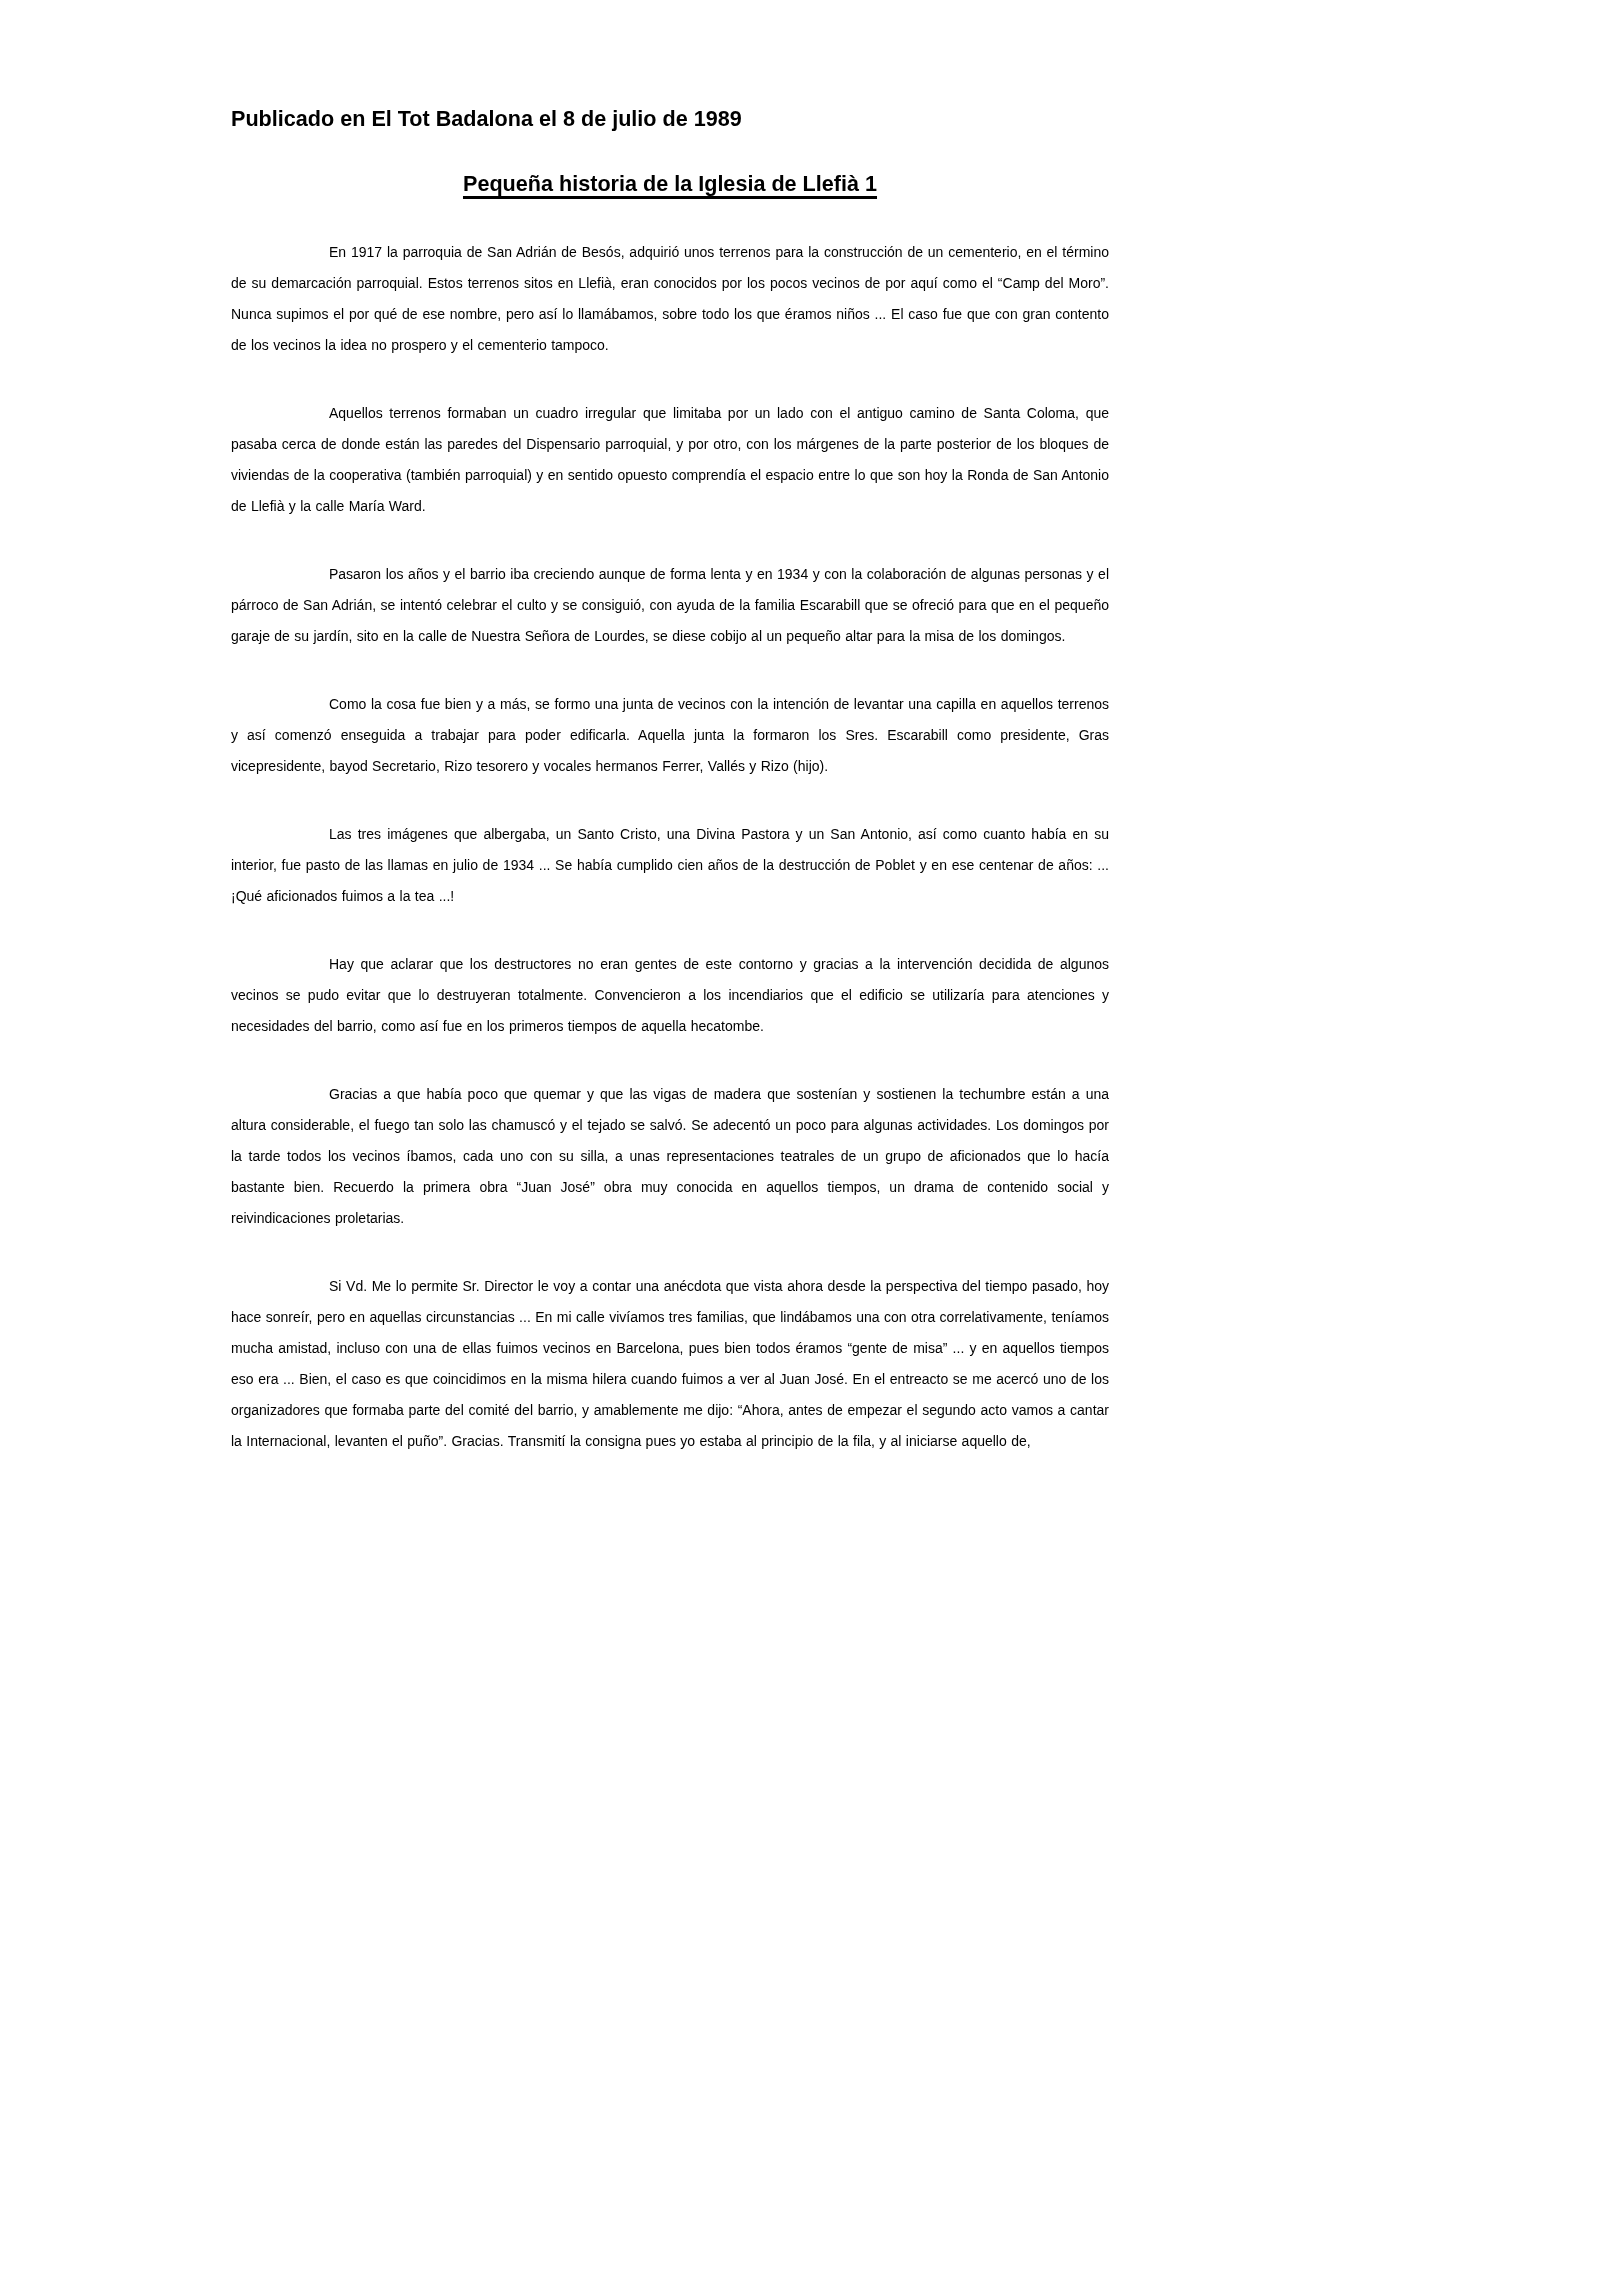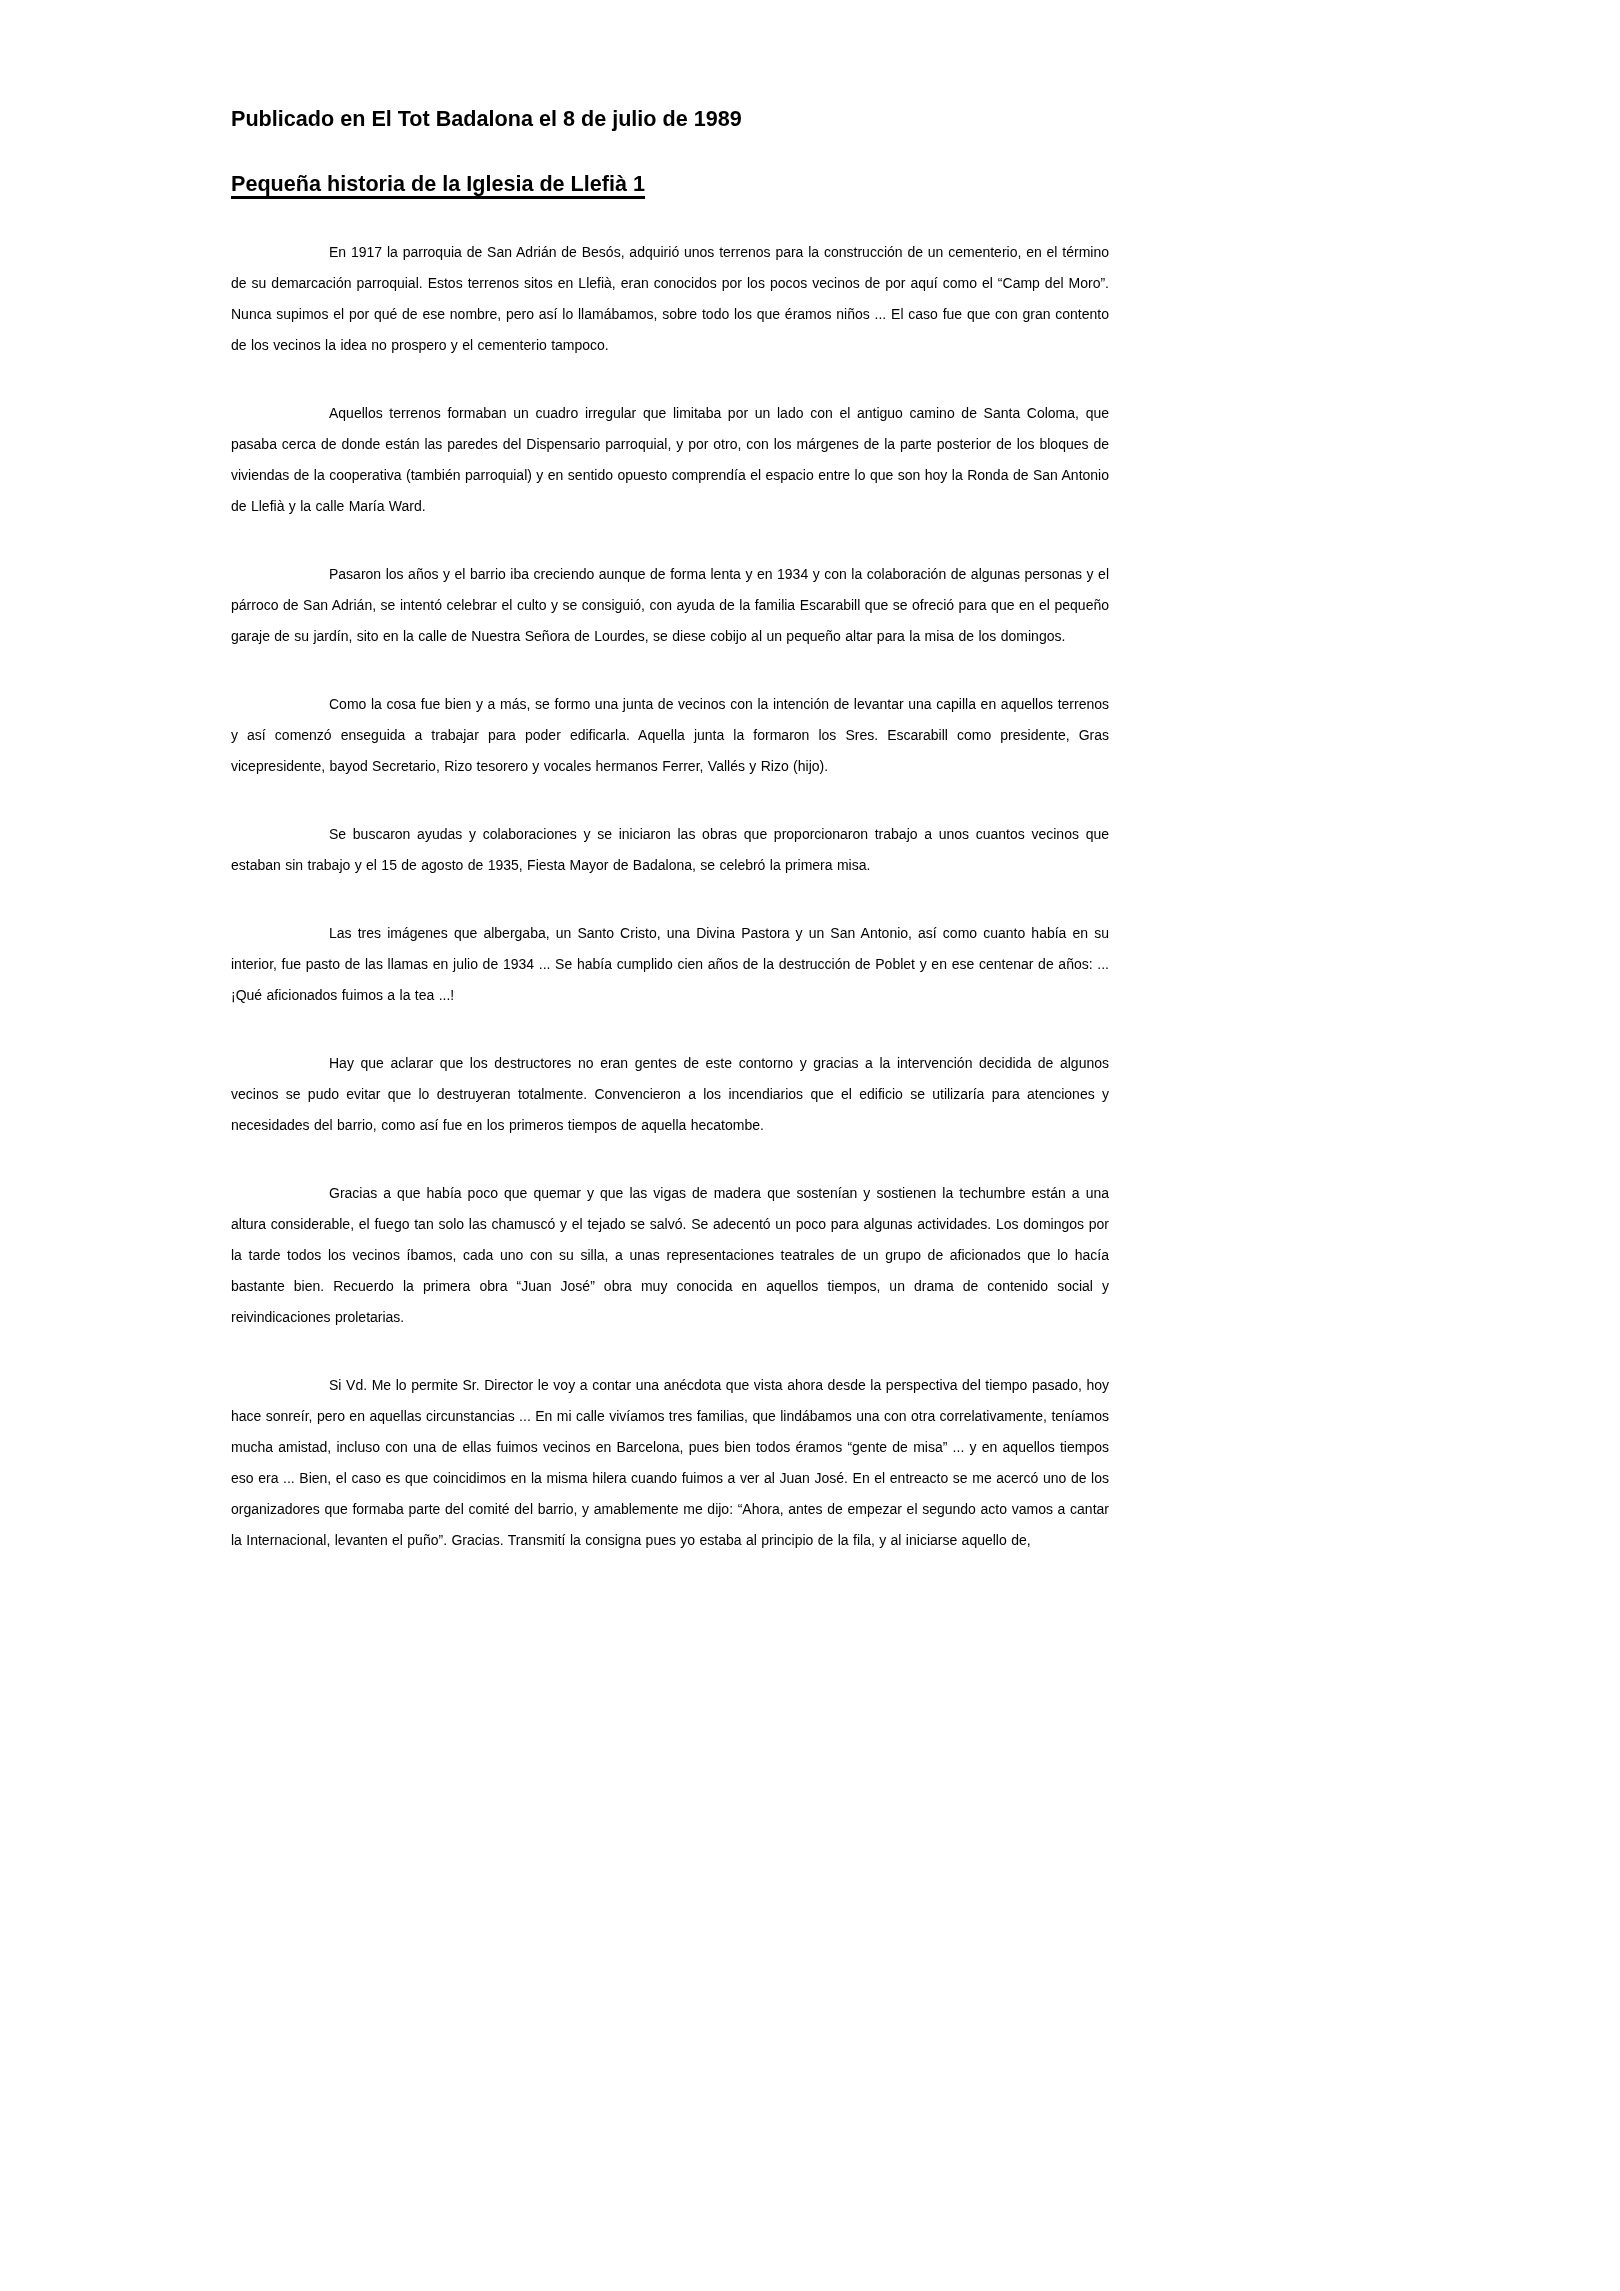--- a/index.html
+++ b/index.html
@@ -26,21 +26,21 @@
     font-size: 21.6px;
     line-height: 31px;
     font-weight: bold;
     margin: 0 0 34px 0;
     text-align: left;
   }
   .doc-title {
     font-size: 21.6px;
     line-height: 31px;
     font-weight: bold;
-    text-align: left;
+    text-align: center;
     margin: 0 0 38px 0;
   }
   .doc-title span {
     text-decoration: underline;
     text-decoration-thickness: 2.9px;
     text-underline-offset: 4.9px;
   }
   .doc-body p {
     font-size: 14px;
     line-height: 31px;
@@ -58,20 +58,19 @@
 
   <div class="doc-title">
     <span>Pequeña historia de la Iglesia de Llefià 1</span>
   </div>
 
   <div class="doc-body">
     <p>En 1917 la parroquia de San Adrián de Besós, adquirió unos terrenos para la construcción de un cementerio, en el término de su demarcación parroquial. Estos terrenos sitos en Llefià, eran conocidos por los pocos vecinos de por aquí como el “Camp del Moro”. Nunca supimos el por qué de ese nombre, pero así lo llamábamos, sobre todo los que éramos niños ... El caso fue que con gran contento de los vecinos la idea no prospero y el cementerio tampoco.</p>
     <p>Aquellos terrenos formaban un cuadro irregular que limitaba por un lado con el antiguo camino de Santa Coloma, que pasaba cerca de donde están las paredes del Dispensario parroquial, y por otro, con los márgenes de la parte posterior de los bloques de viviendas de la cooperativa (también parroquial) y en sentido opuesto comprendía el espacio entre lo que son hoy la Ronda de San Antonio de Llefià y la calle María Ward.</p>
     <p>Pasaron los años y el barrio iba creciendo aunque de forma lenta y en 1934 y con la colaboración de algunas personas y el párroco de San Adrián, se intentó celebrar el culto y se consiguió, con ayuda de la familia Escarabill que se ofreció para que en el pequeño garaje de su jardín, sito en la calle de Nuestra Señora de Lourdes, se diese cobijo al un pequeño altar para la misa de los domingos.</p>
     <p>Como la cosa fue bien y a más, se formo una junta de vecinos con la intención de levantar una capilla en aquellos terrenos y así comenzó enseguida a trabajar para poder edificarla. Aquella junta la formaron los Sres. Escarabill como presidente, Gras vicepresidente, bayod Secretario, Rizo tesorero y vocales hermanos Ferrer, Vallés y Rizo (hijo).</p>
-    <p>Se buscaron ayudas y colaboraciones y se iniciaron las obras que proporcionaron trabajo a unos cuantos vecinos que estaban sin trabajo y el 15 de agosto de 1935, Fiesta Mayor de Badalona, se celebró la primera misa.</p>
     <p>Las tres imágenes que albergaba, un Santo Cristo, una Divina Pastora y un San Antonio, así como cuanto había en su interior, fue pasto de las llamas en julio de 1934 ... Se había cumplido cien años de la destrucción de Poblet y en ese centenar de años: ...¡Qué aficionados fuimos a la tea ...!</p>
     <p>Hay que aclarar que los destructores no eran gentes de este contorno y gracias a la intervención decidida de algunos vecinos se pudo evitar que lo destruyeran totalmente. Convencieron a los incendiarios que el edificio se utilizaría para atenciones y necesidades del barrio, como así fue en los primeros tiempos de aquella hecatombe.</p>
     <p>Gracias a que había poco que quemar y que las vigas de madera que sostenían y sostienen la techumbre están a una altura considerable, el fuego tan solo las chamuscó y el tejado se salvó. Se adecentó un poco para algunas actividades. Los domingos por la tarde todos los vecinos íbamos, cada uno con su silla, a unas representaciones teatrales de un grupo de aficionados que lo hacía bastante bien. Recuerdo la primera obra “Juan José” obra muy conocida en aquellos tiempos, un drama de contenido social y reivindicaciones proletarias.</p>
     <p>Si Vd. Me lo permite Sr. Director le voy a contar una anécdota que vista ahora desde la perspectiva del tiempo pasado, hoy hace sonreír, pero en aquellas circunstancias ... En mi calle vivíamos tres familias, que lindábamos una con otra correlativamente, teníamos mucha amistad, incluso con una de ellas fuimos vecinos en Barcelona, pues bien todos éramos “gente de misa” ... y en aquellos tiempos eso era ... Bien, el caso es que coincidimos en la misma hilera cuando fuimos a ver al Juan José. En el entreacto se me acercó uno de los organizadores que formaba parte del comité del barrio, y amablemente me dijo: “Ahora, antes de empezar el segundo acto vamos a cantar la Internacional, levanten el puño”. Gracias. Transmití la consigna pues yo estaba al principio de la fila, y al iniciarse aquello de,</p>
   </div>
 </div>
 
 
 </body></html>

